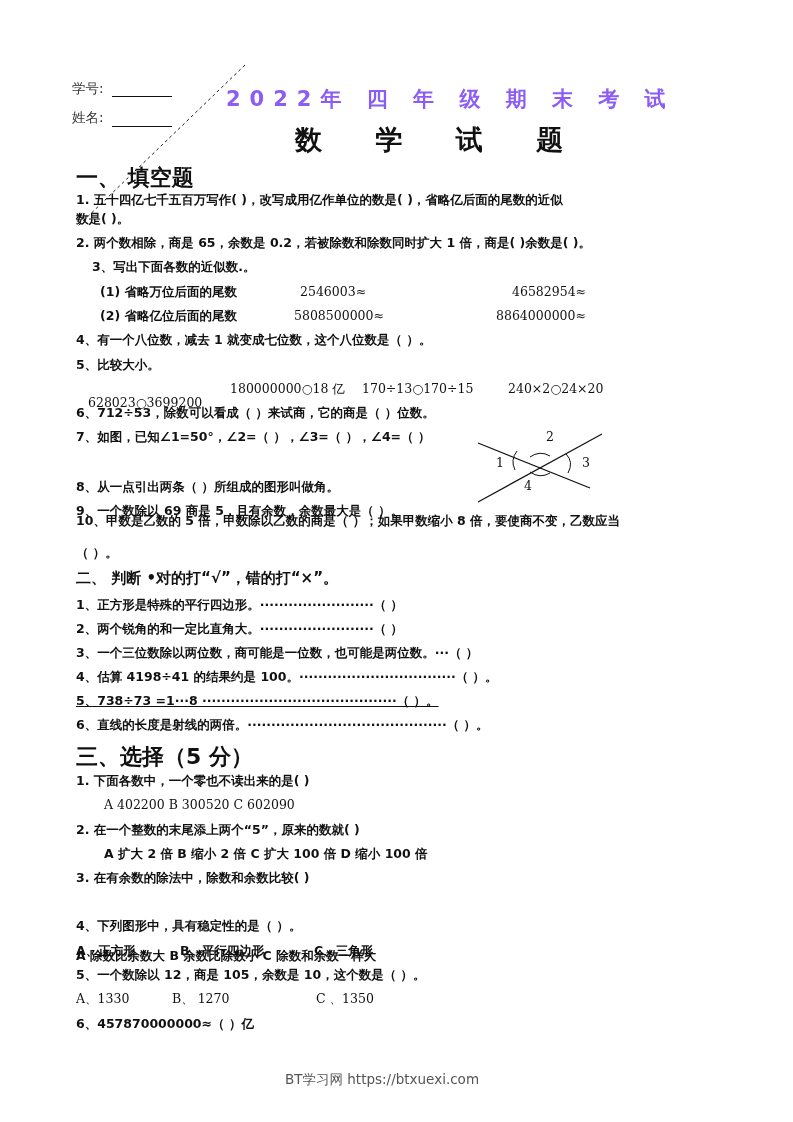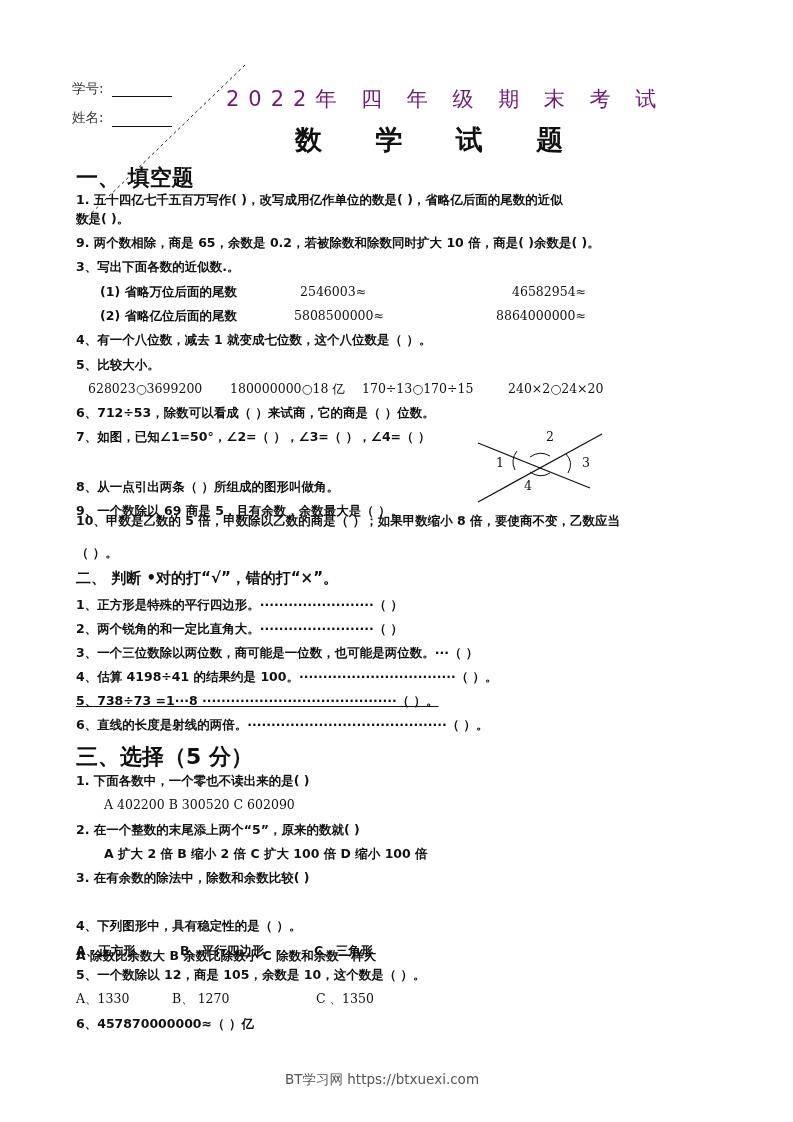--- a/index.html
+++ b/index.html
@@ -1,21 +1,21 @@
 <!DOCTYPE html>
 <html><head>
   <meta charset="utf-8">
   <style>
     html, body { margin: 0; padding: 0; background: #ffffff; }
     body { width: 793px; height: 1122px; position: relative; overflow: hidden;
            font-family: "DejaVu Serif", "Liberation Serif", serif; color: #111; }
     .abs { position: absolute; white-space: nowrap; }
     .label-small { font-size: 13.5px; color: #333; font-family: "DejaVu Sans", sans-serif; margin-left: 8px; }
     .blank-line { position: absolute; height: 0; border-top: 1.2px solid #111; }
-    .title1 { font-size: 21px; letter-spacing: 9px; font-family: "DejaVu Sans", sans-serif; color: #701a75; }
+    .title1 { font-size: 21px; letter-spacing: 9px; font-family: "DejaVu Sans", sans-serif; color: #8b5cf6; font-weight: bold; }
     .title2 { font-size: 27px; font-weight: bold; letter-spacing: 22px; font-family: "DejaVu Sans", sans-serif; }
     .sec { font-size: 22px; font-weight: bold; font-family: "DejaVu Sans", sans-serif; }
     .q { font-size: 12.5px; font-weight: bold; font-family: "DejaVu Sans", sans-serif; }
     .qn { font-size: 12.5px; font-family: "DejaVu Serif", serif; }
     .footer { font-size: 13.5px; color: #555; font-family: "DejaVu Sans", sans-serif; }
     svg { position: absolute; overflow: visible; }
   </style>
 </head>
 <body>
 
@@ -27,31 +27,31 @@
 <div class="blank-line" style="left:112px;top:96px;width:60px;"></div>
 <div class="abs label-small" style="left:64px;top:109px;">姓名:</div>
 <div class="blank-line" style="left:112px;top:126px;width:60px;"></div>
 
 <div class="abs title1" style="left:226px;top:85px;">2022年 四 年 级 期 末 考 试</div>
 <div class="abs title2" style="left:295px;top:122px;">数 学 试 题</div>
 
 <div class="abs sec" style="left:76px;top:163px;">一、  填空题</div>
 <div class="abs q" style="left:76px;top:192px;">1. 五十四亿七千五百万写作(            )，改写成用亿作单位的数是(      )，省略亿后面的尾数的近似</div>
 <div class="abs q" style="left:76px;top:211px;">数是(          )。</div>
-<div class="abs q" style="left:76px;top:235px;">9. 两个数相除，商是 65，余数是 0.2，若被除数和除数同时扩大 10 倍，商是(    )余数是(    )。</div>
-<div class="abs q" style="left:76px;top:259px;">3、写出下面各数的近似数.。</div>
+<div class="abs q" style="left:76px;top:235px;">2. 两个数相除，商是 65，余数是 0.2，若被除数和除数同时扩大 1 倍，商是(    )余数是(    )。</div>
+<div class="abs q" style="left:92px;top:259px;">3、写出下面各数的近似数.。</div>
 <div class="abs q" style="left:100px;top:284px;">(1) 省略万位后面的尾数</div>
 <div class="abs qn" style="left:300px;top:284px;">2546003≈</div>
 <div class="abs qn" style="left:512px;top:284px;">46582954≈</div>
 <div class="abs q" style="left:100px;top:308px;">(2) 省略亿位后面的尾数</div>
 <div class="abs qn" style="left:294px;top:308px;">5808500000≈</div>
 <div class="abs qn" style="left:496px;top:308px;">8864000000≈</div>
 <div class="abs q" style="left:76px;top:332px;">4、有一个八位数，减去 1 就变成七位数，这个八位数是（              ）。</div>
 <div class="abs q" style="left:76px;top:357px;">5、比较大小。</div>
-<div class="abs qn" style="left:88px;top:381px;">628023○3699200</div>
+<div class="abs qn" style="left:88px;top:395px;">628023○3699200</div>
 <div class="abs qn" style="left:230px;top:381px;">180000000○18 亿</div>
 <div class="abs qn" style="left:362px;top:381px;">170÷13○170÷15</div>
 <div class="abs qn" style="left:508px;top:381px;">240×2○24×20</div>
 <div class="abs q" style="left:76px;top:405px;">6、712÷53，除数可以看成（    ）来试商，它的商是（    ）位数。</div>
 <div class="abs q" style="left:76px;top:429px;">7、如图，已知∠1=50°，∠2=（      ），∠3=（  ），∠4=（    ）</div>
 
 <svg width="150" height="90" style="left:470px;top:420px;">
   <line x1="8" y1="23" x2="120" y2="68" stroke="#111" stroke-width="1.2"></line>
   <line x1="8" y1="82" x2="132" y2="14" stroke="#111" stroke-width="1.2"></line>
   <path d="M 47 31 Q 40 40 45 50" fill="none" stroke="#111" stroke-width="1"></path>

